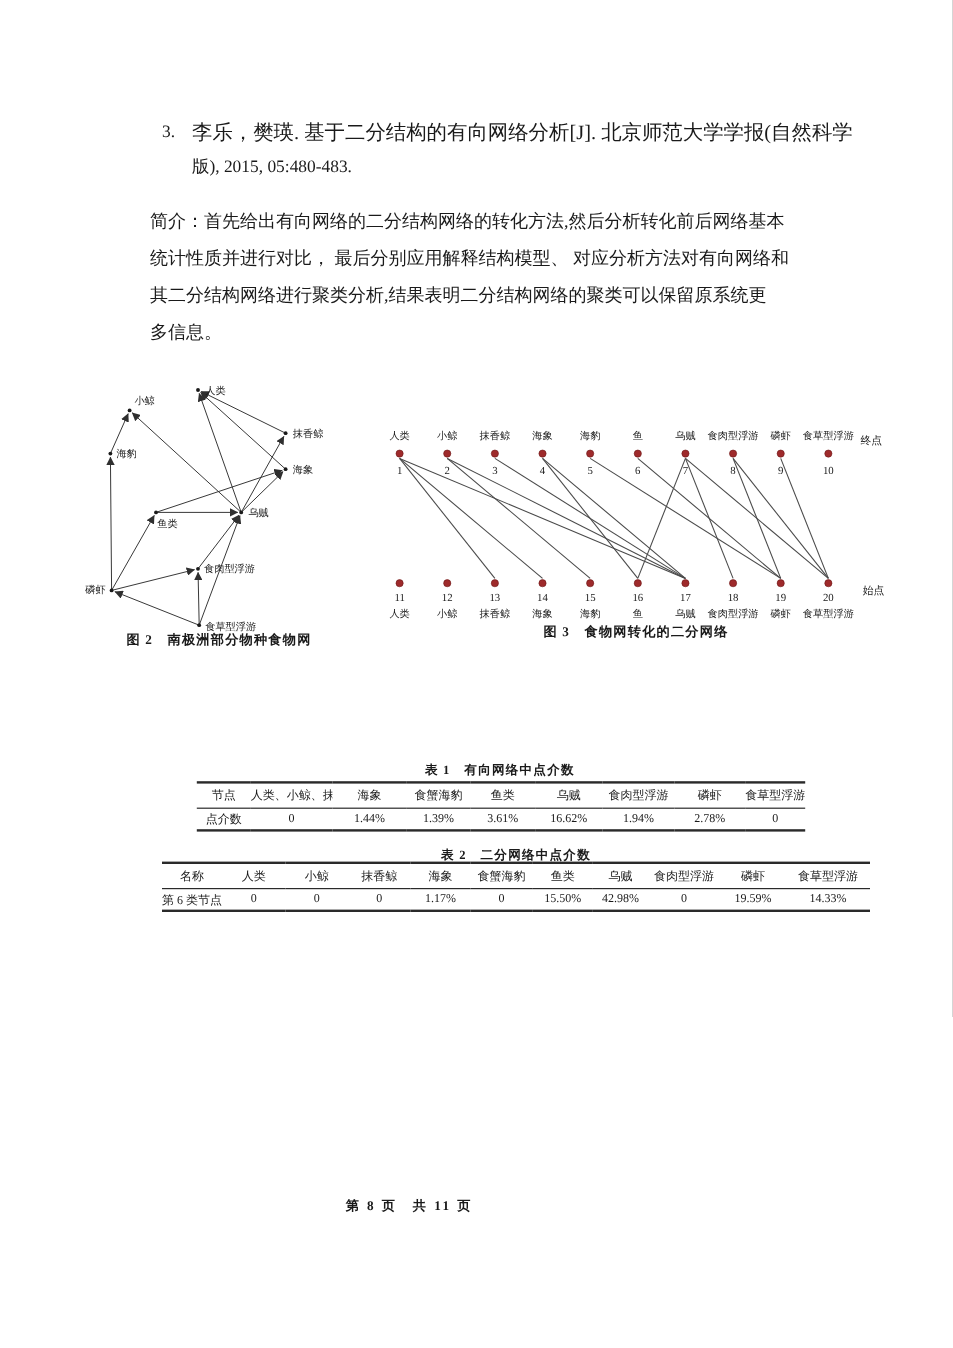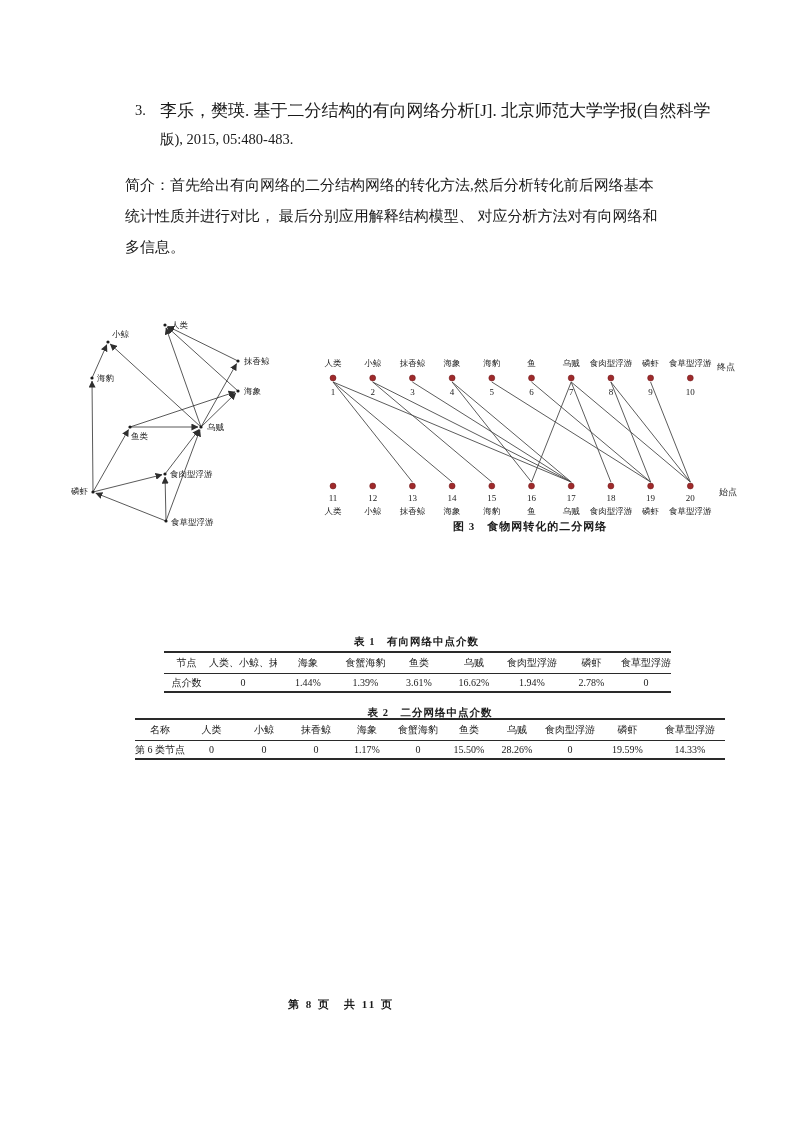--- a/index.html
+++ b/index.html
@@ -42,20 +42,21 @@
 
 <div class="page">
 
   <div class="ref-marker">3.</div>
   <div class="ref-line1">李乐，樊瑛. 基于二分结构的有向网络分析[J]. 北京师范大学学报(自然科学</div>
   <div class="ref-line2">版), 2015, 05:480-483.</div>
 
   <div class="intro">
     <div>简介：首先给出有向网络的二分结构网络的转化方法,然后分析转化前后网络基本</div>
     <div>统计性质并进行对比， 最后分别应用解释结构模型、 对应分析方法对有向网络和</div>
+    <div>其二分结构网络进行聚类分析,结果表明二分结构网络的聚类可以保留原系统更</div>
     <div>多信息。</div>
   </div>
 
   <svg class="fig2-svg" width="260" height="220" viewBox="0 0 260 220">
       <defs>
         <marker id="arw" viewBox="0 0 8 8" refX="7.5" refY="4" markerWidth="7" markerHeight="7" orient="auto" markerUnits="userSpaceOnUse">
           <path d="M0,0 L8,4 L0,8 z" fill="#2f2f2f"></path>
         </marker>
       </defs>
       <line x1="183" y1="51" x2="112.6906126117327" y2="16.326877452361337" stroke="#2f2f2f" stroke-width="0.8" marker-end="url(#arw)"></line>
@@ -88,20 +89,21 @@
       <text x="76" y="129" font-size="8.5" fill="#1a1a1a" text-anchor="start">鱼类</text>
       <circle cx="146" cy="117" r="1.6" fill="#1a1a1a"></circle>
       <text x="152" y="120" font-size="8.5" fill="#1a1a1a" text-anchor="start">乌贼</text>
       <circle cx="110" cy="164" r="1.6" fill="#1a1a1a"></circle>
       <text x="115" y="167" font-size="8.5" fill="#1a1a1a" text-anchor="start">食肉型浮游</text>
       <circle cx="38" cy="182" r="1.6" fill="#1a1a1a"></circle>
       <text x="33" y="184" font-size="8.5" fill="#1a1a1a" text-anchor="end">磷虾</text>
       <circle cx="111" cy="211" r="1.6" fill="#1a1a1a"></circle>
       <text x="116" y="215" font-size="8.5" fill="#1a1a1a" text-anchor="start">食草型浮游</text>
     </svg>
+  <div class="fig-caption cap2">图 2　南极洲部分物种食物网</div>
 
   <svg class="fig3-svg" width="430" height="165" viewBox="0 0 430 165">
       <line x1="18" y1="26" x2="97.4" y2="126" stroke="#4a4a4a" stroke-width="0.9"></line>
       <line x1="18" y1="26" x2="137.10000000000002" y2="126" stroke="#4a4a4a" stroke-width="0.9"></line>
       <line x1="18" y1="26" x2="256.20000000000005" y2="126" stroke="#4a4a4a" stroke-width="0.9"></line>
       <line x1="57.7" y1="26" x2="176.8" y2="126" stroke="#4a4a4a" stroke-width="0.9"></line>
       <line x1="57.7" y1="26" x2="256.20000000000005" y2="126" stroke="#4a4a4a" stroke-width="0.9"></line>
       <line x1="97.4" y1="26" x2="256.20000000000005" y2="126" stroke="#4a4a4a" stroke-width="0.9"></line>
       <line x1="137.10000000000002" y1="26" x2="216.5" y2="126" stroke="#4a4a4a" stroke-width="0.9"></line>
       <line x1="137.10000000000002" y1="26" x2="256.20000000000005" y2="126" stroke="#4a4a4a" stroke-width="0.9"></line>
@@ -251,21 +253,21 @@
       </thead>
       <tbody>
         <tr>
           <td>第 6 类节点</td>
           <td>0</td>
           <td>0</td>
           <td>0</td>
           <td>1.17%</td>
           <td>0</td>
           <td>15.50%</td>
-          <td>28.26%</td>
+          <td>42.98%</td>
           <td>0</td>
           <td>19.59%</td>
           <td>14.33%</td>
         </tr>
       </tbody>
     </table>
 
   <div class="footer">第 8 页　共 11 页</div>
 </div>
 

